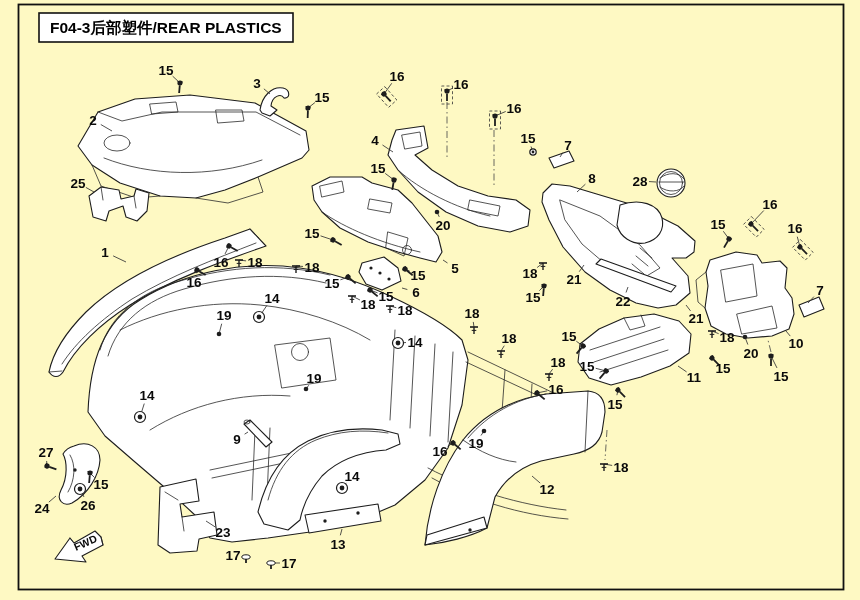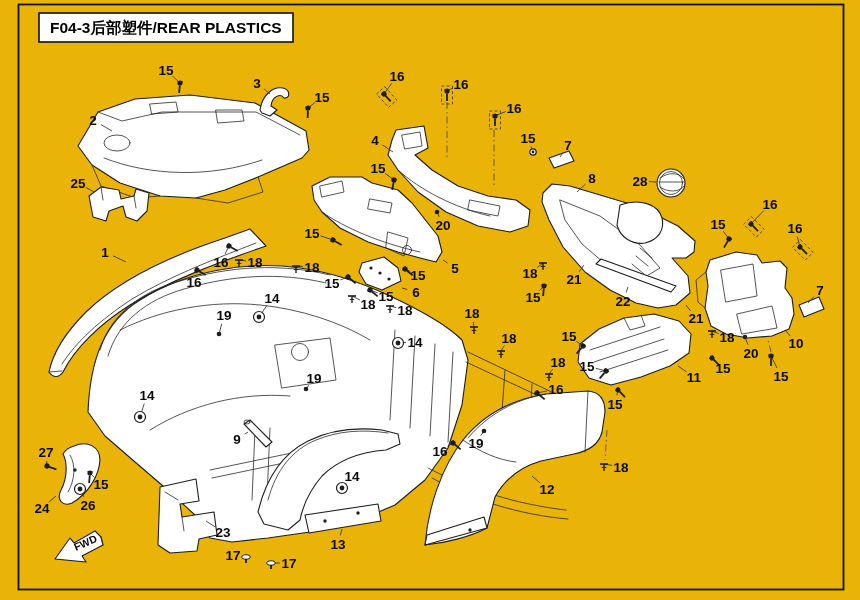--- a/index.html
+++ b/index.html
@@ -1,16 +1,16 @@
 <!DOCTYPE html>
 <html><head>
 <meta charset="utf-8">
 <style>
   html,body{margin:0;padding:0;background:#ffffff;}
-  .page{position:relative;width:860px;height:600px;background:#eab308;
+  .page{position:relative;width:860px;height:600px;background:#fef9c3;
         font-family:"Liberation Sans", sans-serif;}
   svg{display:block}
   .part{fill:#ffffff;stroke:#1d1d1d;stroke-width:1.1;stroke-linejoin:round;stroke-linecap:round;}
   .thin{fill:none;stroke:#2a2a2a;stroke-width:.8;stroke-linejoin:round;stroke-linecap:round;}
   .fillspot{fill:#1d1d1d;stroke:none;}
   .border-rect{fill:none;stroke:#111;stroke-width:1.8;}
   .titlebox{fill:#fff;stroke:#111;stroke-width:1.6;}
   .title-text{font:bold 15.5px "Liberation Sans",sans-serif;fill:#000;}
   .lbl{font:bold 13.5px "Liberation Sans",sans-serif;fill:#0a0a0a;text-anchor:middle;}
   .leader{stroke:#333;stroke-width:.85;fill:none;}

